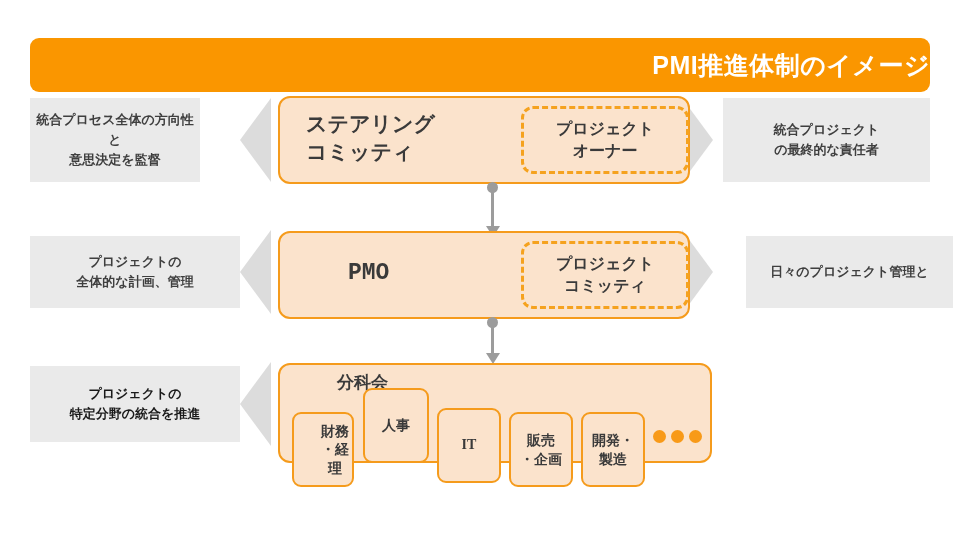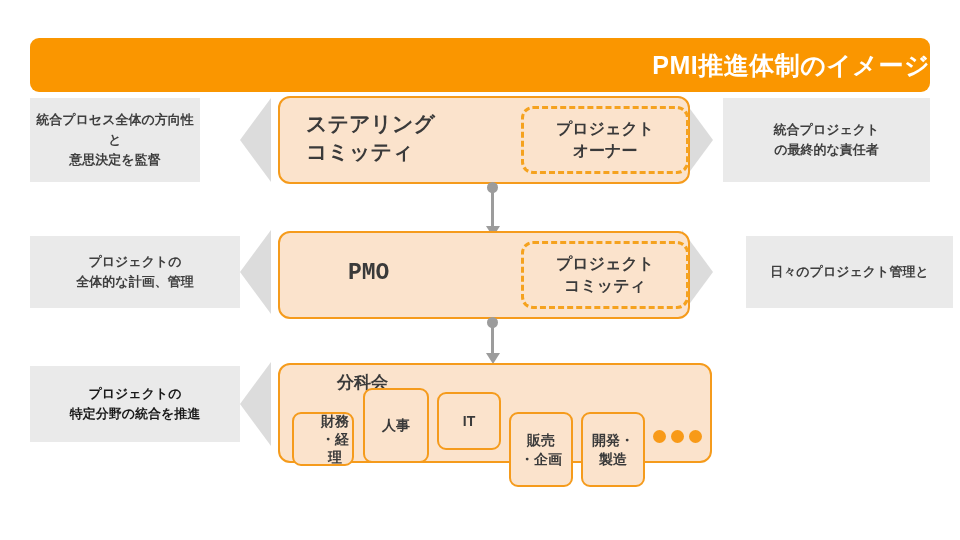--- a/index.html
+++ b/index.html
@@ -243,32 +243,32 @@
       <div>特定分野の統合を推進</div>
     </div>
   </div>
   <div class="chev chev-left" style="left:240px; top:362px;"></div>
 
   <div class="node" style="left:278px; top:363px; width:434px; height:100px;"></div>
   <div class="node-label" style="left:337px; top:372px; width:200px; font-size:17px;">
     <div>分科会</div>
   </div>
 
-  <div class="chip" style="left:292px; top:412px; width:62px; height:54px;padding-left:24px;">
+  <div class="chip" style="left:292px; top:412px; width:62px; height:75px;padding-left:24px;">
     <div>
       <div>財務</div>
       <div>・経理</div>
     </div>
   </div>
   <div class="chip" style="left:363px; top:388px; width:66px; height:75px;">
     <div>
       <div>人事</div>
     </div>
   </div>
-  <div class="chip" style="left:437px; top:392px; width:64px; height:58px;">
+  <div class="chip" style="left:437px; top:408px; width:64px; height:75px;font-family:Liberation Serif, serif;">
     <div>
       <div>IT</div>
     </div>
   </div>
   <div class="chip" style="left:509px; top:412px; width:64px; height:75px;">
     <div>
       <div>販売</div>
       <div>・企画</div>
     </div>
   </div>

